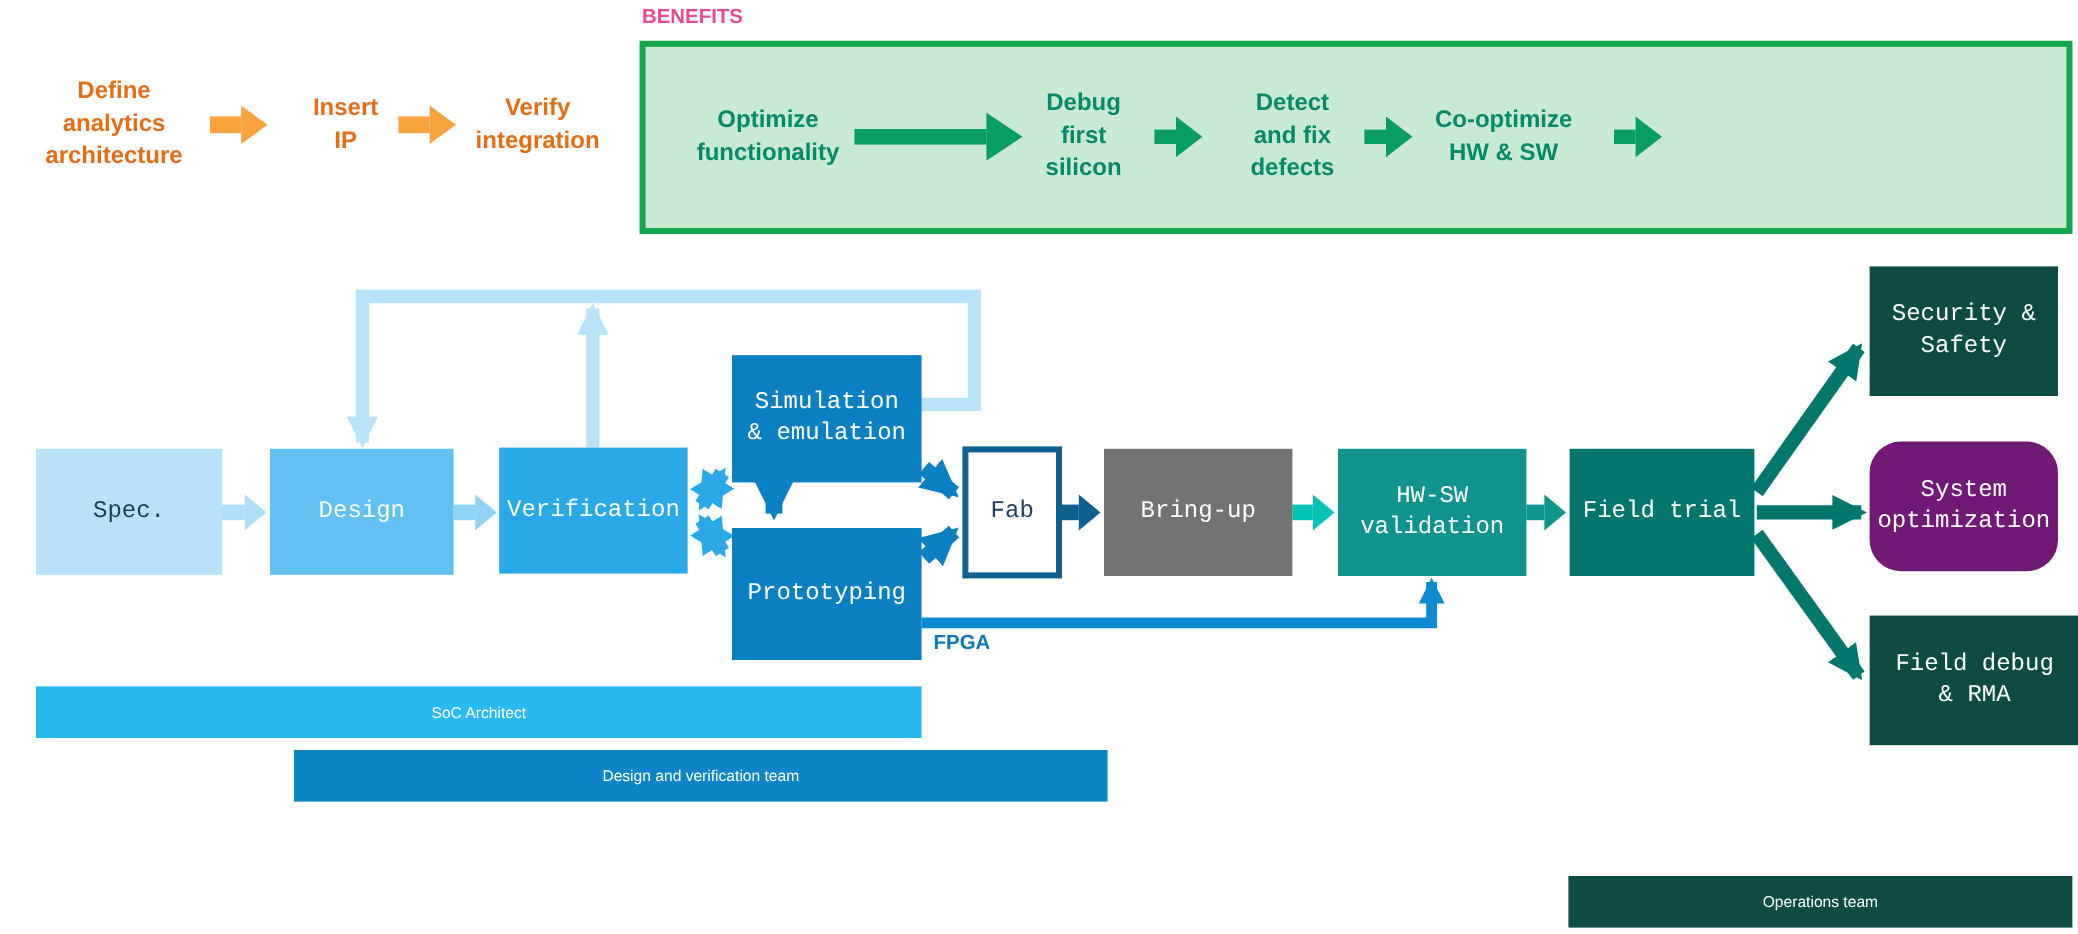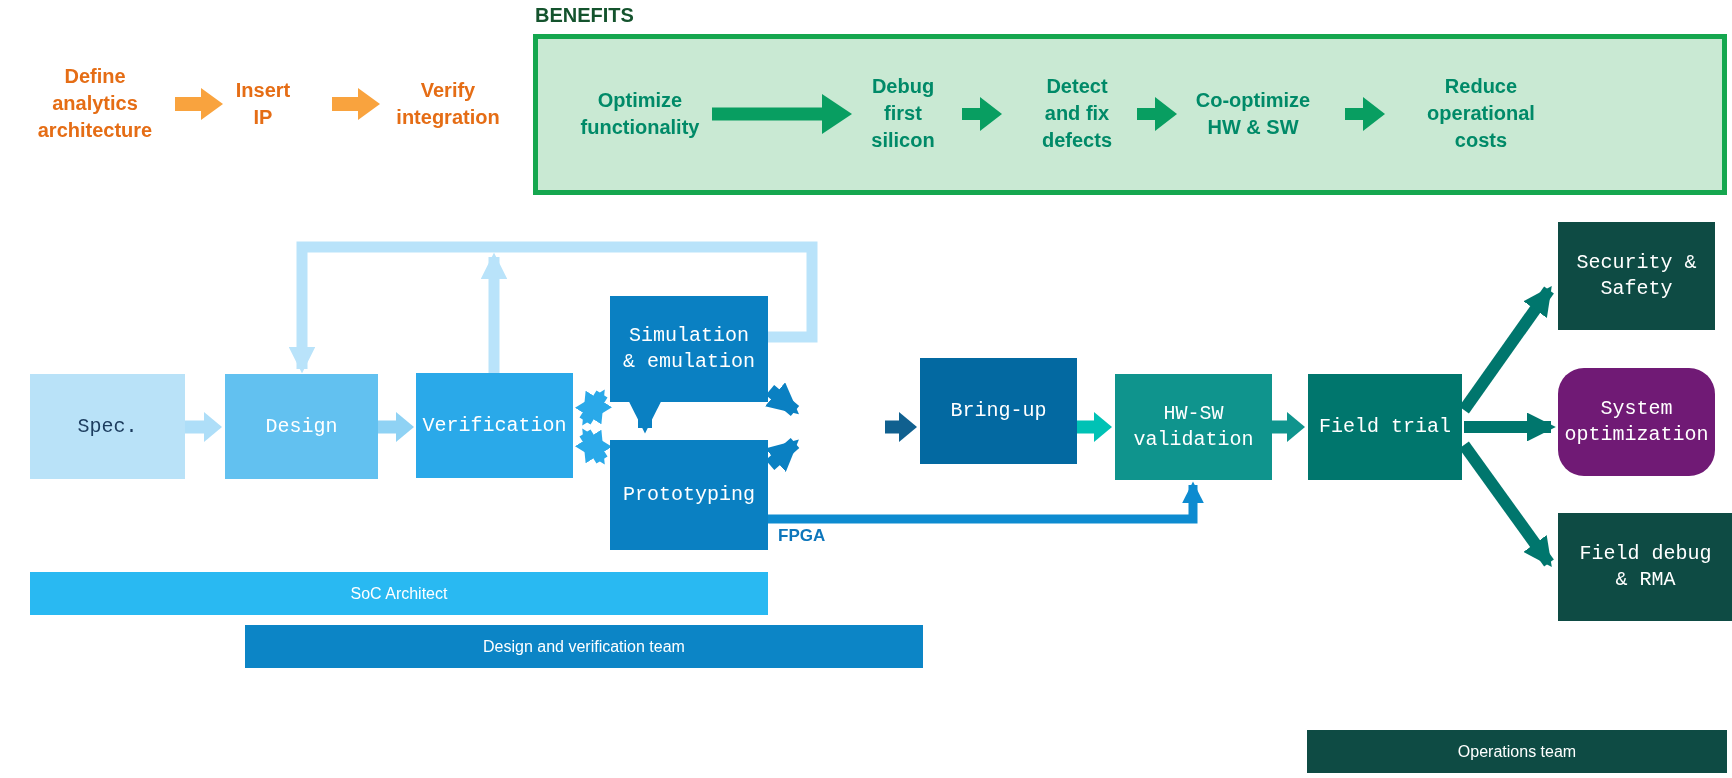--- a/index.html
+++ b/index.html
@@ -16,25 +16,25 @@
     position:absolute;z-index:2;display:flex;align-items:center;justify-content:center;
     text-align:center;font-weight:bold;font-size:20px;line-height:27px;white-space:pre-line;
   }
   .orange{color:#E56D15;}
   .greentx{color:#008A68;}
   .benefits-box{
     position:absolute;z-index:0;left:533px;top:34px;width:1194px;height:161px;
     box-sizing:border-box;border:5px solid #15A74F;background:#C9E9D3;
   }
   .benefits-heading{
-    position:absolute;z-index:2;left:535px;top:4px;font-weight:bold;font-size:20px;color:#14532d;
+    position:absolute;z-index:2;left:535px;top:4px;font-weight:bold;font-size:17px;color:#ec4899;
   }
   .teambar{
     position:absolute;z-index:2;display:flex;align-items:center;justify-content:center;
-    color:#fff;font-size:16px;height:43px;
+    color:#fff;font-size:13px;height:43px;
   }
   .fpga{
     position:absolute;z-index:2;left:778px;top:526px;font-weight:bold;font-size:17px;color:#0D76BB;
   }
 </style>
 </head>
 <body>
 
 <div id="canvas">
 
@@ -126,46 +126,44 @@
     <polyline points="768,519 1193,519 1193,485" fill="none" stroke="#0D8BD0" stroke-width="9" marker-end="url(#mFP)"></polyline>
 
     <line x1="1464" y1="410" x2="1549" y2="290" stroke="#00766D" stroke-width="12" marker-end="url(#mDT)"></line>
     <line x1="1464" y1="427" x2="1551" y2="427" stroke="#00766D" stroke-width="12" marker-end="url(#mDT)"></line>
     <line x1="1464" y1="445" x2="1549" y2="563" stroke="#00766D" stroke-width="12" marker-end="url(#mDT)"></line>
   </svg>
 
   <div class="step orange" style="left:25px;top:63px;width:140px;height:81px;">Define
 analytics
 architecture</div>
-  <div class="step orange" style="left:213px;top:77px;width:100px;height:54px;">Insert
+  <div class="step orange" style="left:238px;top:77px;width:100px;height:54px;">Insert
 IP</div>
   <div class="step orange" style="left:383px;top:77px;width:130px;height:54px;">Verify
 integration</div>
 
   <div class="step greentx" style="left:555px;top:87px;width:170px;height:54px;">Optimize
 functionality</div>
   <div class="step greentx" style="left:848px;top:73px;width:110px;height:81px;">Debug
 first
 silicon</div>
   <div class="step greentx" style="left:1022px;top:73px;width:110px;height:81px;">Detect
 and fix
 defects</div>
   <div class="step greentx" style="left:1173px;top:87px;width:160px;height:54px;">Co-optimize
 HW &amp; SW</div>
-  <div class="step greentx" style="left:1416px;top:73px;width:130px;height:81px;">Reduce
-operational
-costs</div>
 
   <div class="node" style="left:30px;top:374px;width:155px;height:105px;background:#B9E2F8;color:#1C3C5E;">Spec.</div>
   <div class="node" style="left:225px;top:374px;width:153px;height:105px;background:#62C1F0;">Design</div>
   <div class="node" style="left:416px;top:373px;width:157px;height:105px;background:#2AA9E9;">Verification</div>
   <div class="node" style="left:610px;top:296px;width:158px;height:106px;background:#0A80C2;">Simulation
 &amp; emulation</div>
   <div class="node" style="left:610px;top:440px;width:158px;height:110px;background:#0A80C2;">Prototyping</div>
-  <div class="node" style="left:920px;top:358px;width:157px;height:106px;background:#0369a1;">Bring-up</div>
+  <div class="node" style="left:802px;top:372px;width:83px;height:110px;background:#ffffff;color:#1C3C5E;box-sizing:border-box;border:5px solid #10608F;">Fab</div>
+  <div class="node" style="left:920px;top:374px;width:157px;height:106px;background:#737373;">Bring-up</div>
   <div class="node" style="left:1115px;top:374px;width:157px;height:106px;background:#0F948D;">HW-SW
 validation</div>
   <div class="node" style="left:1308px;top:374px;width:154px;height:106px;background:#00766D;">Field trial</div>
   <div class="node" style="left:1558px;top:222px;width:157px;height:108px;background:#0E4B44;">Security &amp;
 Safety</div>
   <div class="node" style="left:1558px;top:368px;width:157px;height:108px;background:#701a75;border-radius:26px;">System
 optimization</div>
   <div class="node" style="left:1558px;top:513px;width:175px;height:108px;background:#0E4B44;">Field debug
 &amp; RMA</div>
 

